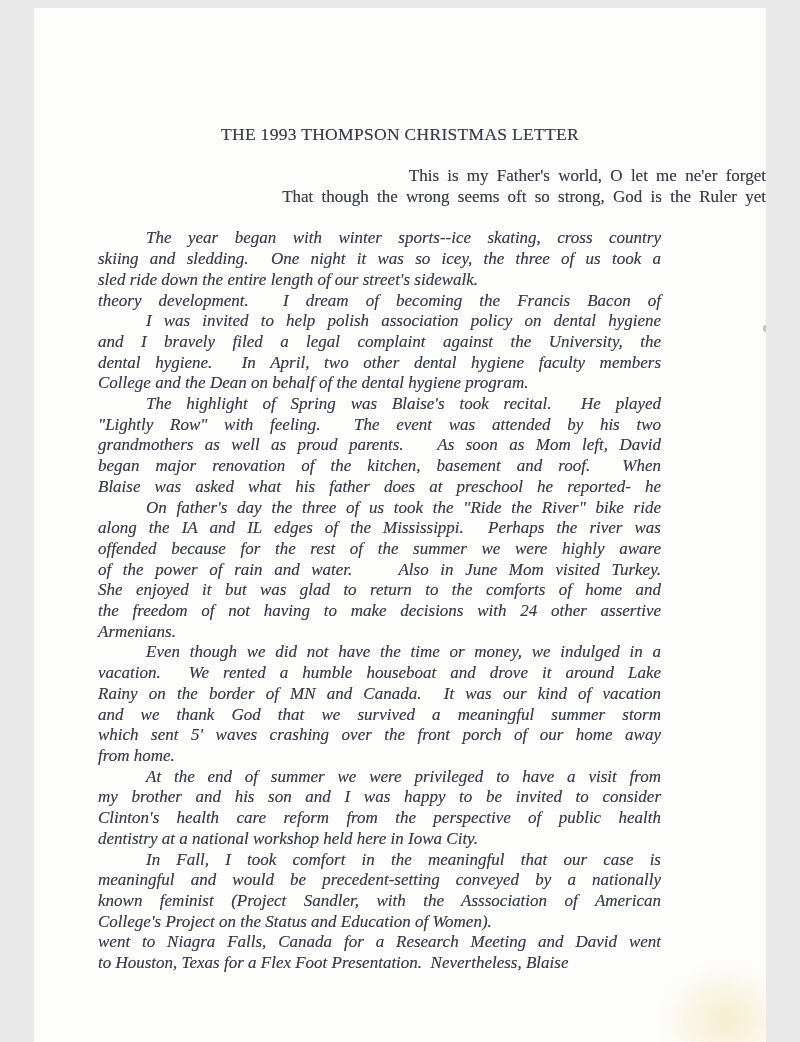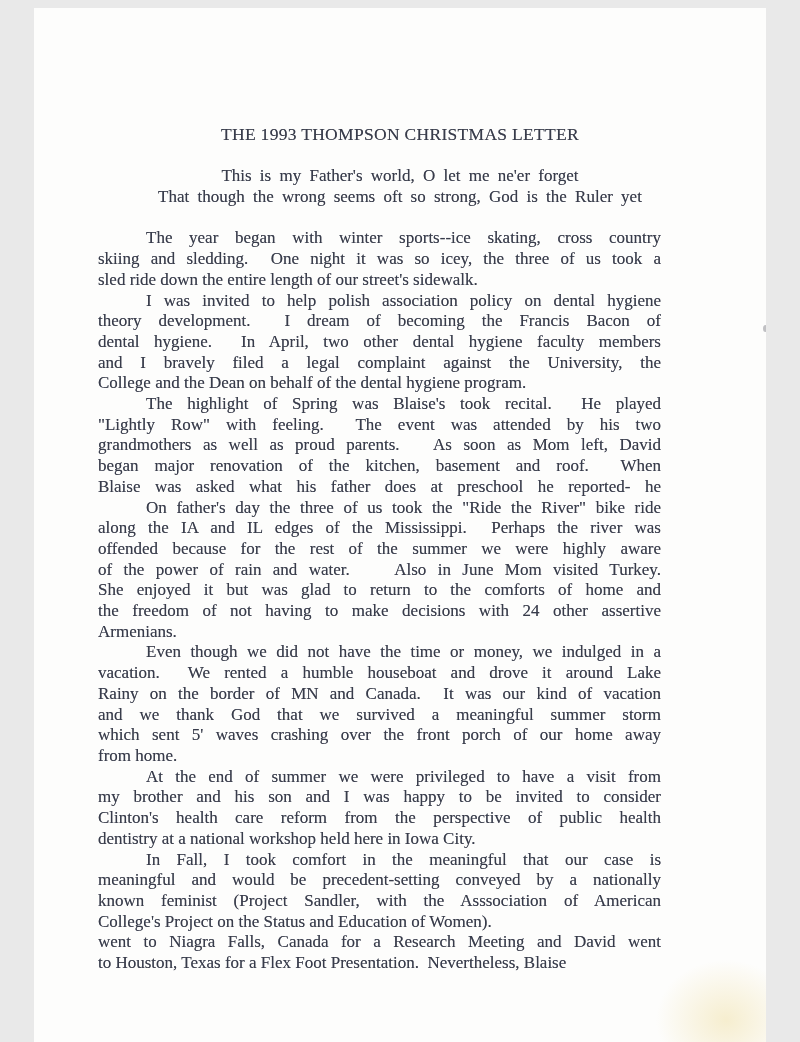--- a/index.html
+++ b/index.html
@@ -43,32 +43,33 @@
     pointer-events: none;
   }
   .title {
     text-align: center;
     font-size: 17.5px;
     line-height: 21px;
     letter-spacing: 0.3px;
   }
   .epigraph {
     margin-top: 21px;
-    text-align: center;
+    text-align: right;
     font-size: 17px;
     line-height: 20.7px;
     word-spacing: 4px;
   }
   .letter-body {
     margin: 21px 105px 0 64px;
     font-size: 17px;
     line-height: 20.7px;
   }
   .paragraph {
     margin: 0;
+    font-style: italic;
   }
   .line {
     text-align: justify;
     text-align-last: justify;
     white-space: pre-wrap;
     min-height: 20.7px;
   }
   .line.first {
     text-indent: 48px;
   }
@@ -98,24 +99,24 @@
     <div class="epigraph-line">That though the wrong seems oft so strong, God is the Ruler yet</div>
   </div>
 
   <div class="letter-body">
       <div class="paragraph">
         <div class="line first">The year began with winter sports--ice skating, cross country</div>
         <div class="line">skiing and sledding.  One night it was so icey, the three of us took a</div>
         <div class="line last">sled ride down the entire length of our street's sidewalk.</div>
       </div>
       <div class="paragraph">
+        <div class="line">theory development.  I dream of becoming the Francis Bacon of</div>
         <div class="line first">I was invited to help polish association policy on dental hygiene</div>
-        <div class="line">theory development.  I dream of becoming the Francis Bacon of</div>
+        <div class="line">and I bravely filed a legal complaint against the University, the</div>
         <div class="line">dental hygiene.  In April, two other dental hygiene faculty members</div>
-        <div class="line">and I bravely filed a legal complaint against the University, the</div>
         <div class="line last">College and the Dean on behalf of the dental hygiene program.</div>
       </div>
       <div class="paragraph">
         <div class="line first">The highlight of Spring was Blaise's took recital.  He played</div>
         <div class="line">"Lightly Row" with feeling.  The event was attended by his two</div>
         <div class="line">grandmothers as well as proud parents.   As soon as Mom left, David</div>
         <div class="line">began major renovation of the kitchen, basement and roof.  When</div>
         <div class="line">Blaise was asked what his father does at preschool he reported- he</div>
       </div>
       <div class="paragraph">

